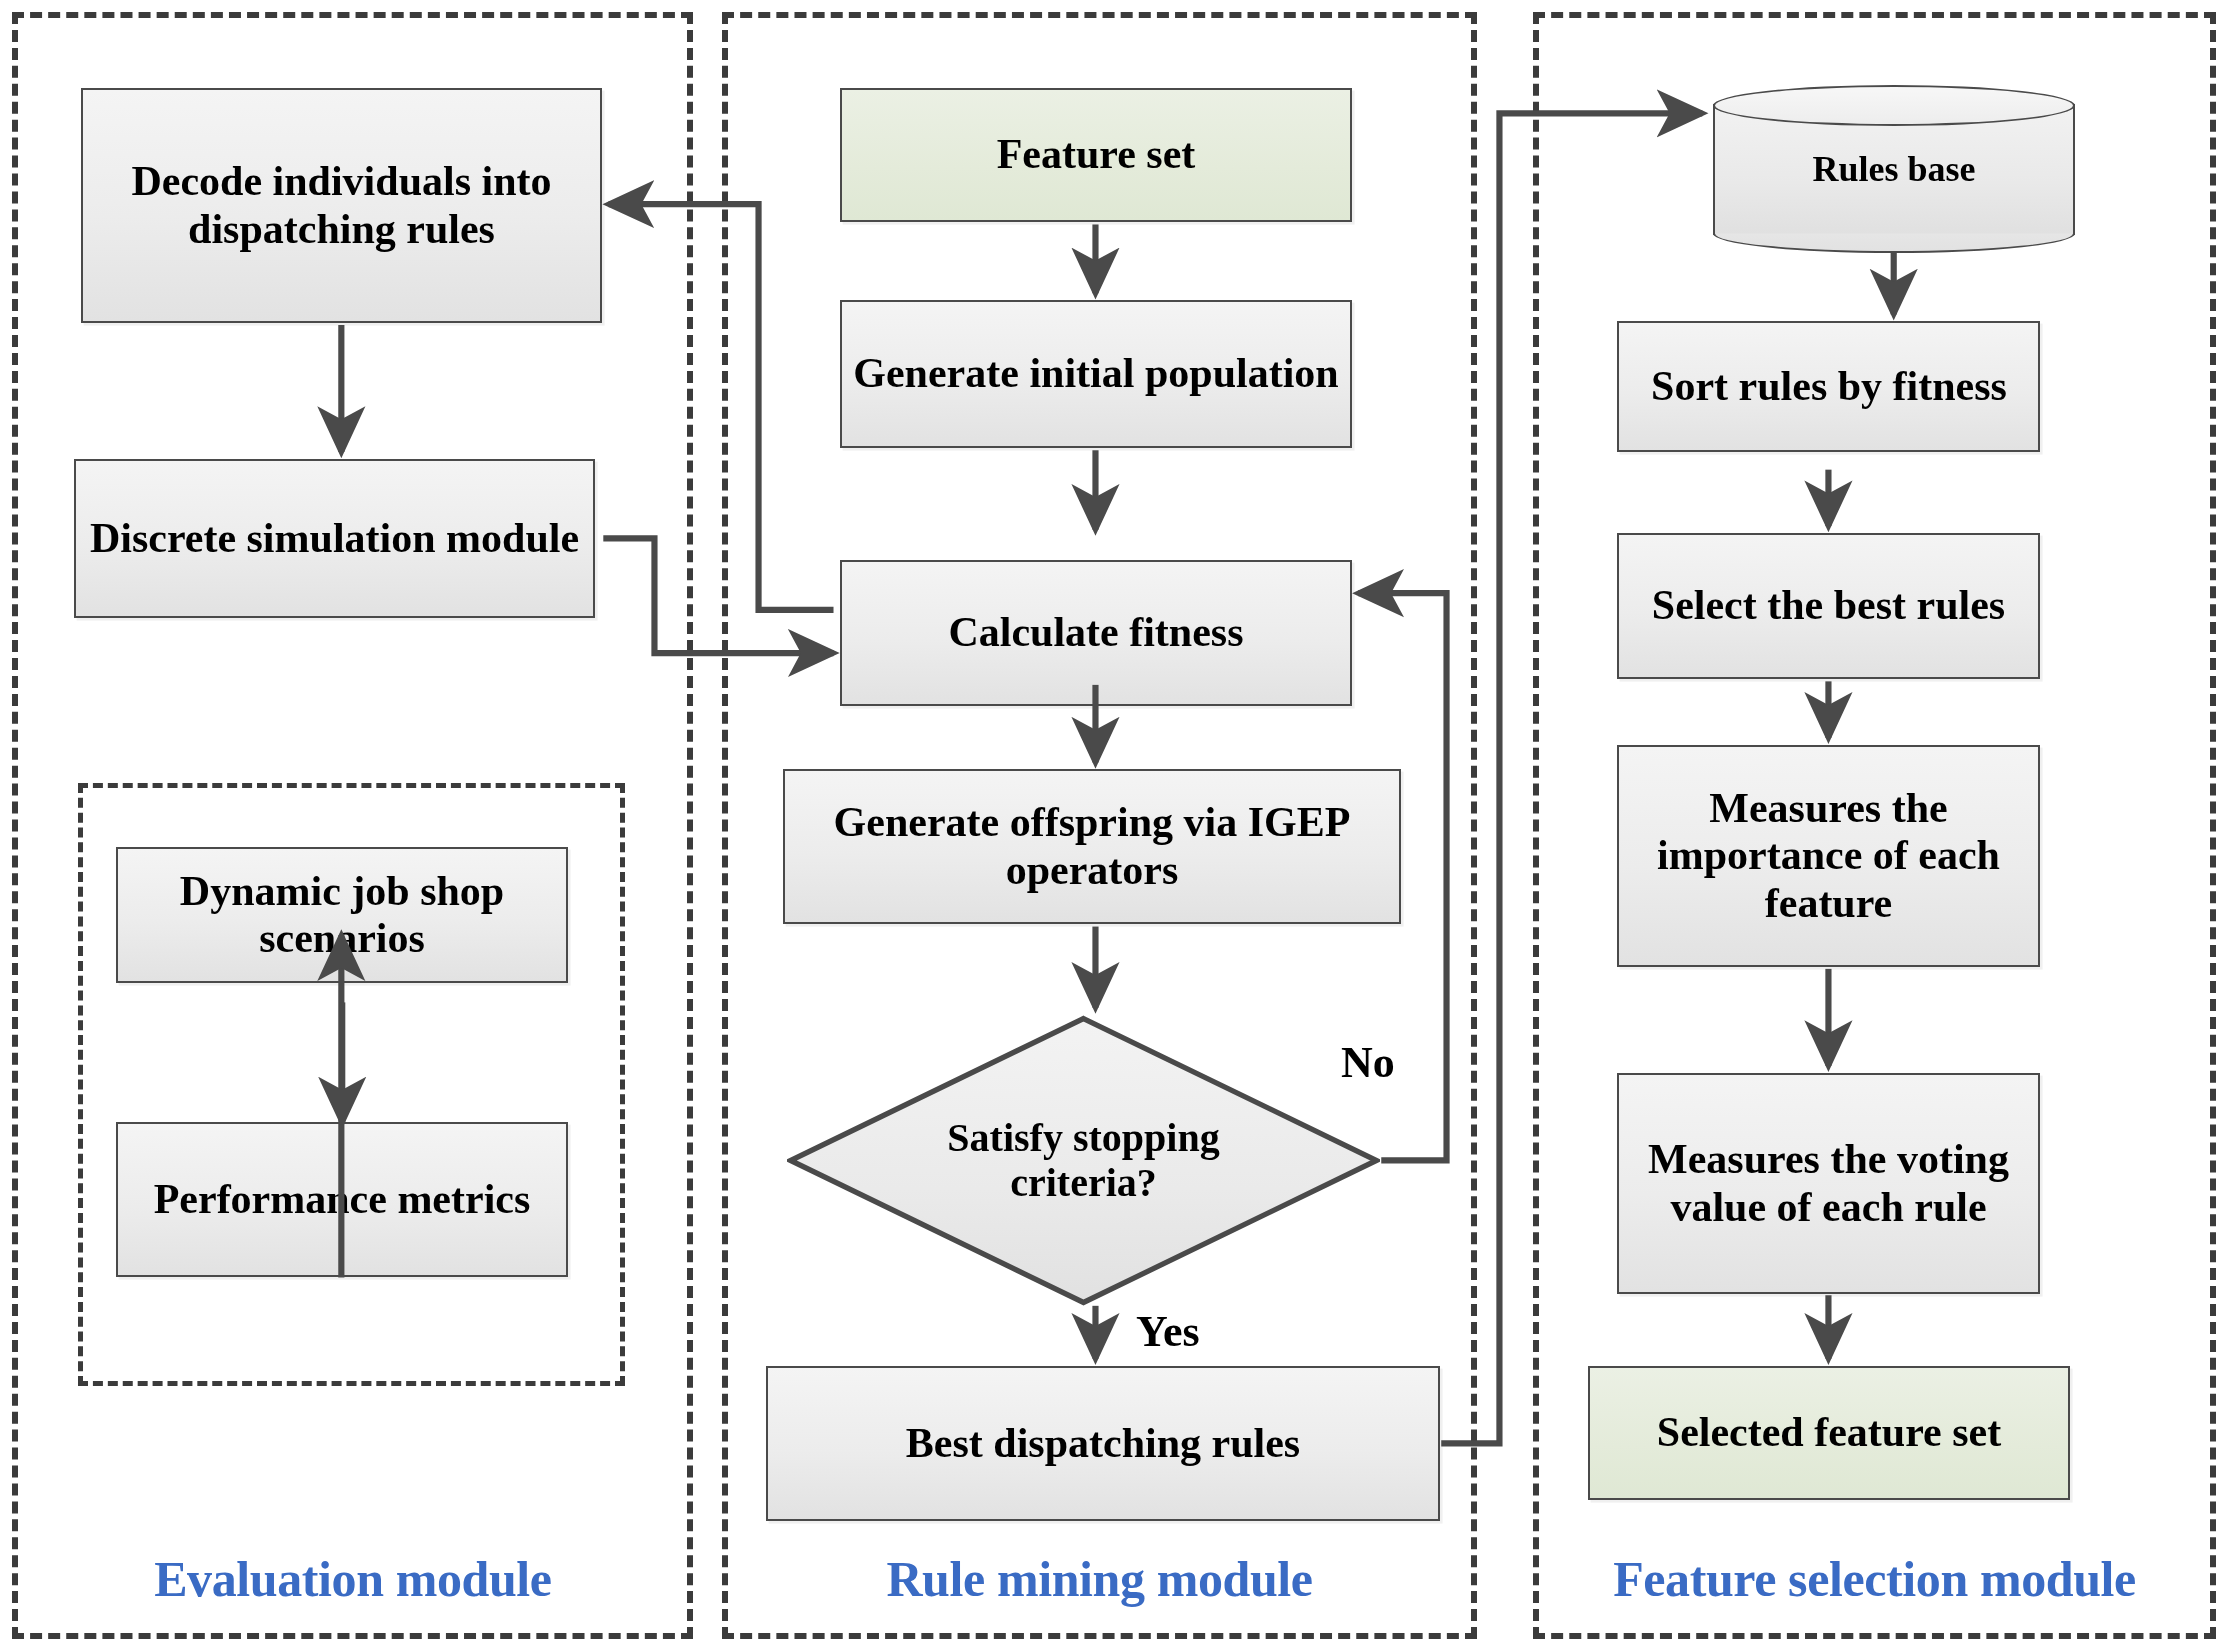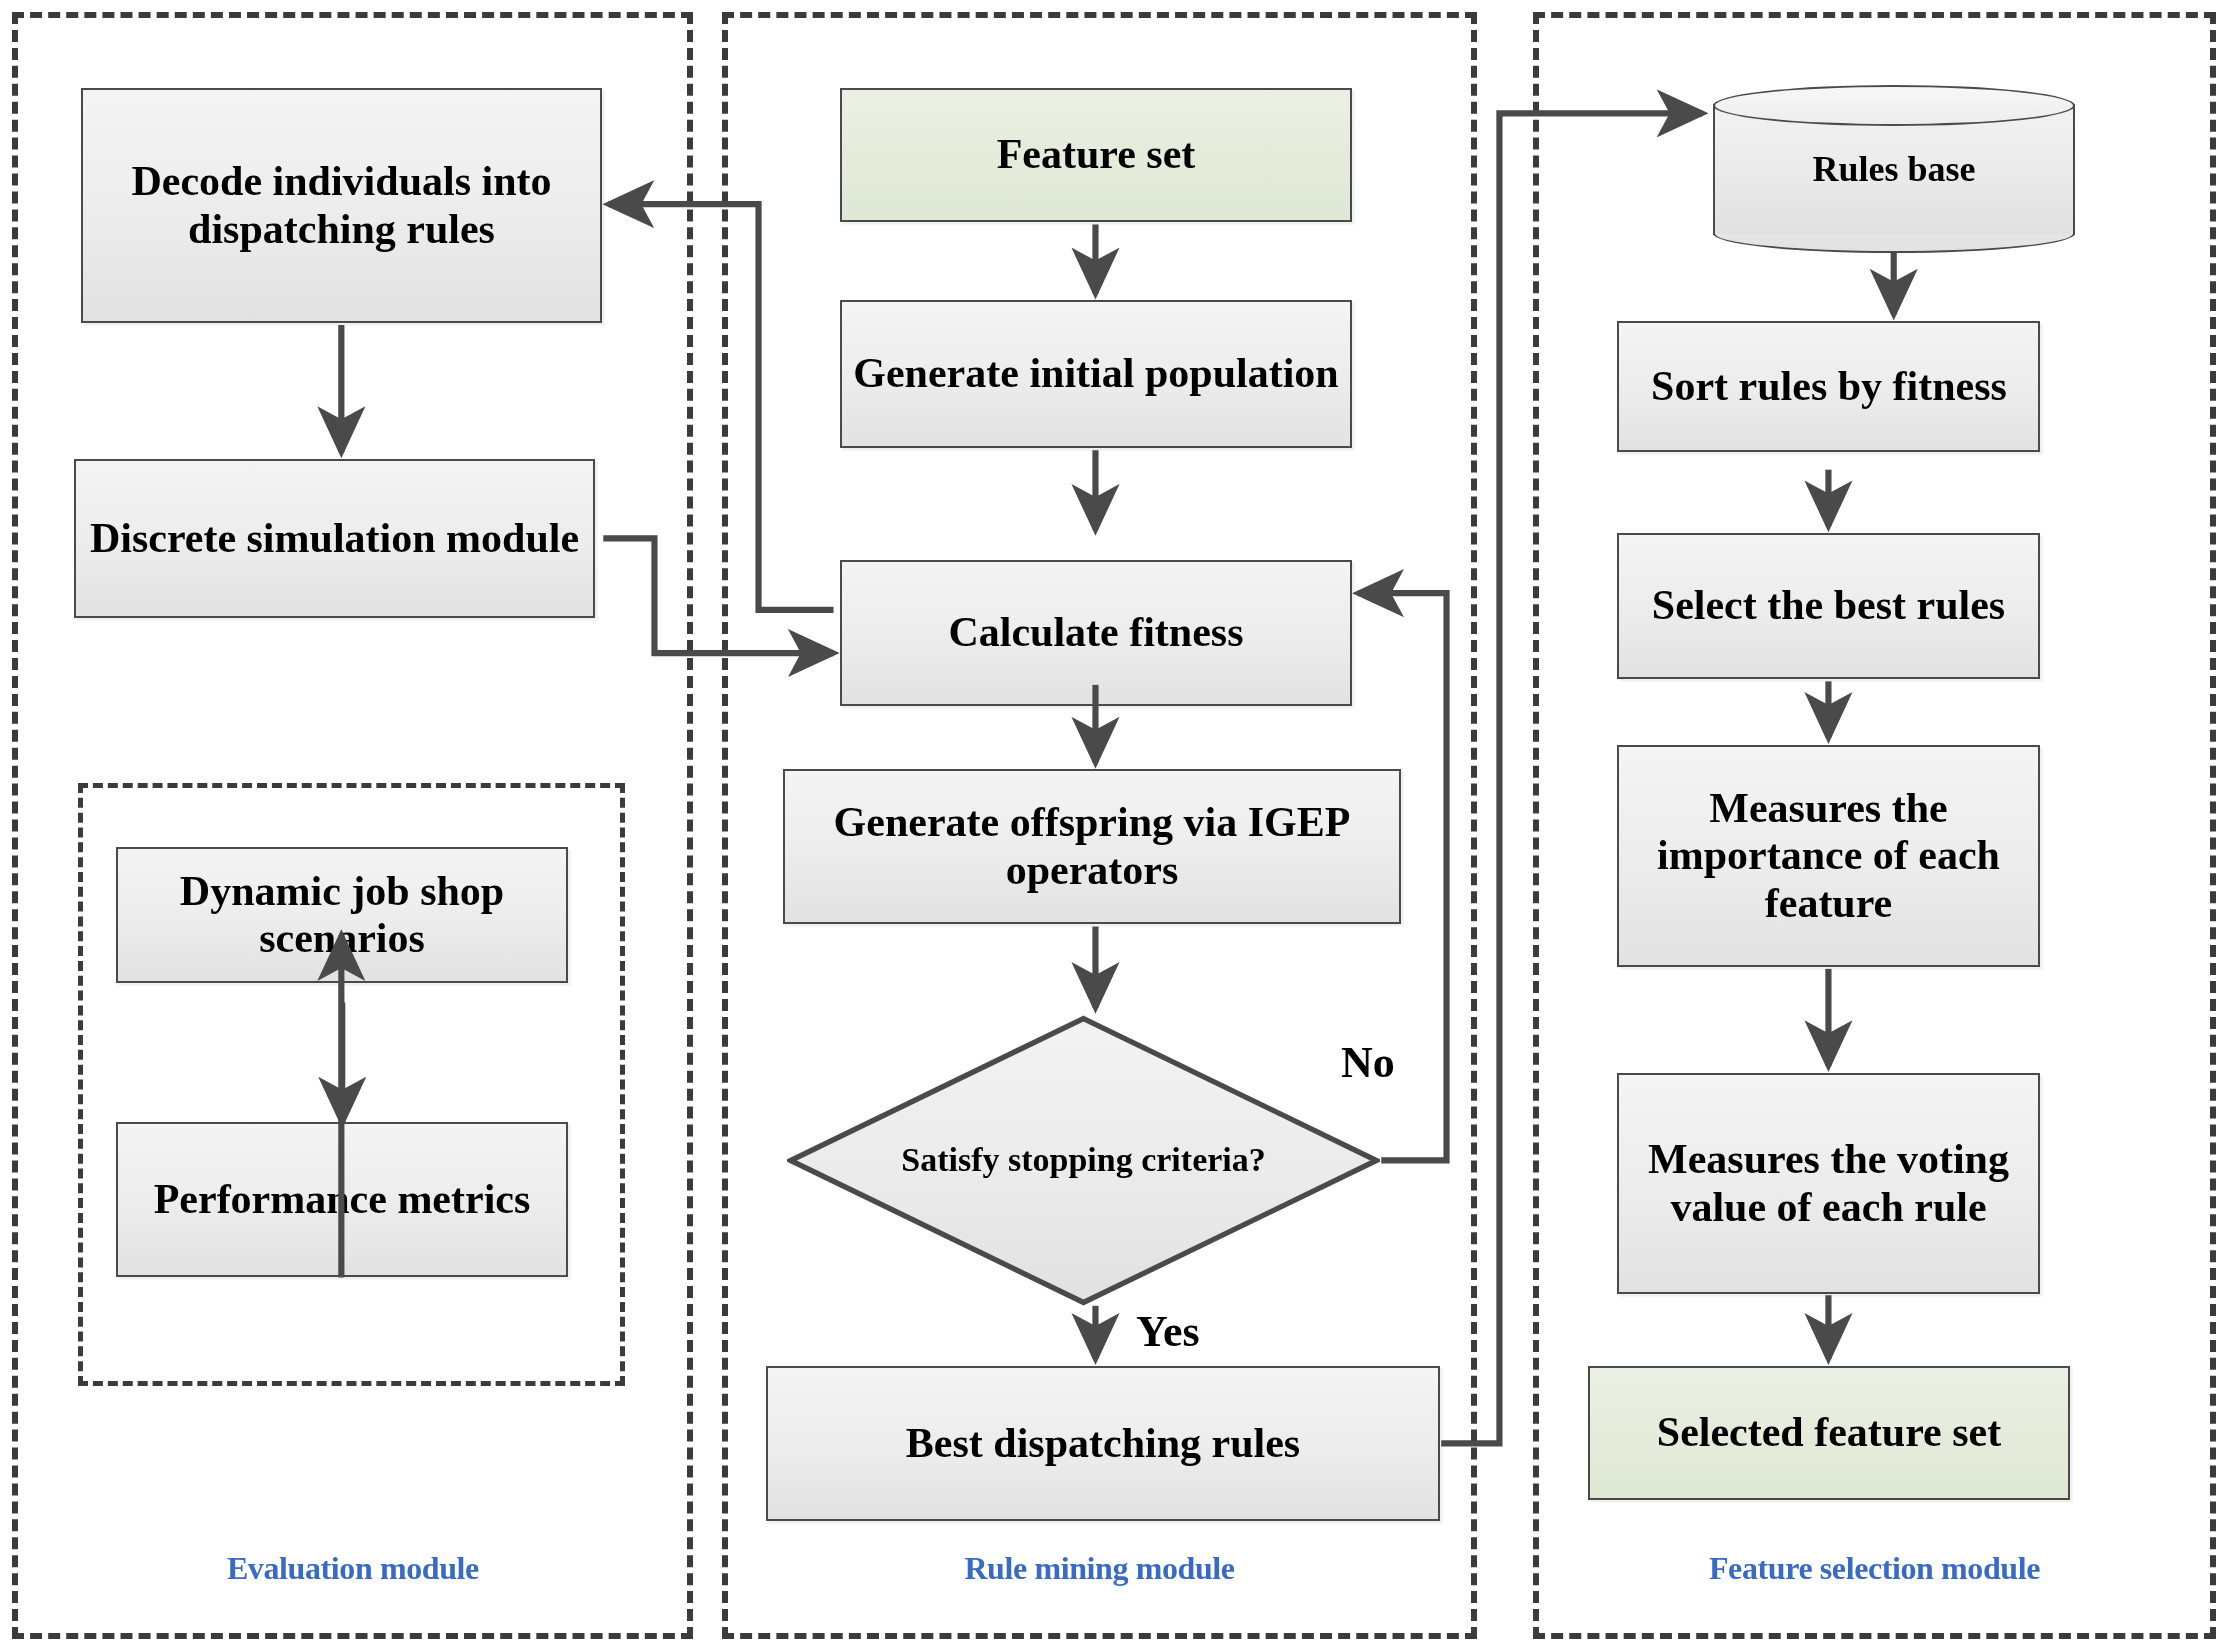--- a/index.html
+++ b/index.html
@@ -22,21 +22,21 @@
   .submodule{
     position:absolute;
     border:5.3px dashed #3b3b3b;
     box-sizing:border-box;
     background:transparent;
   }
   .module-label{
     position:absolute;
     color:#3a6bc4;
     font-weight:bold;
-    font-size:32px;
+    font-size:50px;
     letter-spacing:-0.4px;
     white-space:nowrap;
     text-align:center;
   }
 
   
   .node{
     position:absolute;
     box-sizing:border-box;
     border:2.6px solid #4a4a4a;
@@ -84,21 +84,21 @@
   
   .diamond{
     position:absolute;
     display:flex;align-items:center;justify-content:center;
   }
   .diamond .shape{
     position:absolute;left:0;top:0;width:100%;height:100%;
   }
   .diamond .dlabel{
     position:relative;z-index:3;
-    font-weight:bold;font-size:34px;color:#000;
+    font-weight:bold;font-size:40px;color:#000;
     text-align:center;line-height:1.12;
     width:72%;
   }
 
   
   .edge-label{
     position:absolute;
     font-weight:bold;font-size:44px;color:#000;
     white-space:nowrap;
   }

